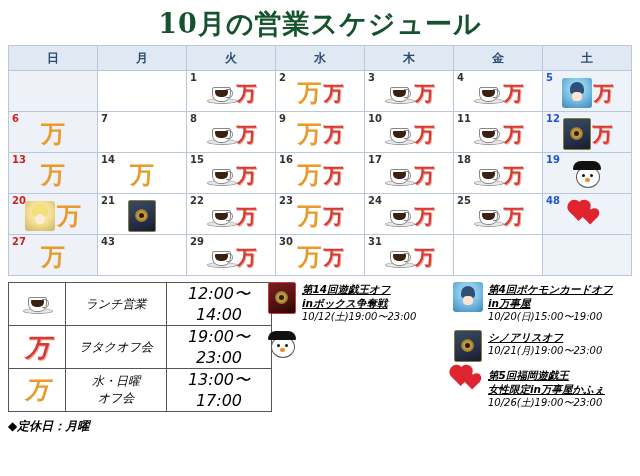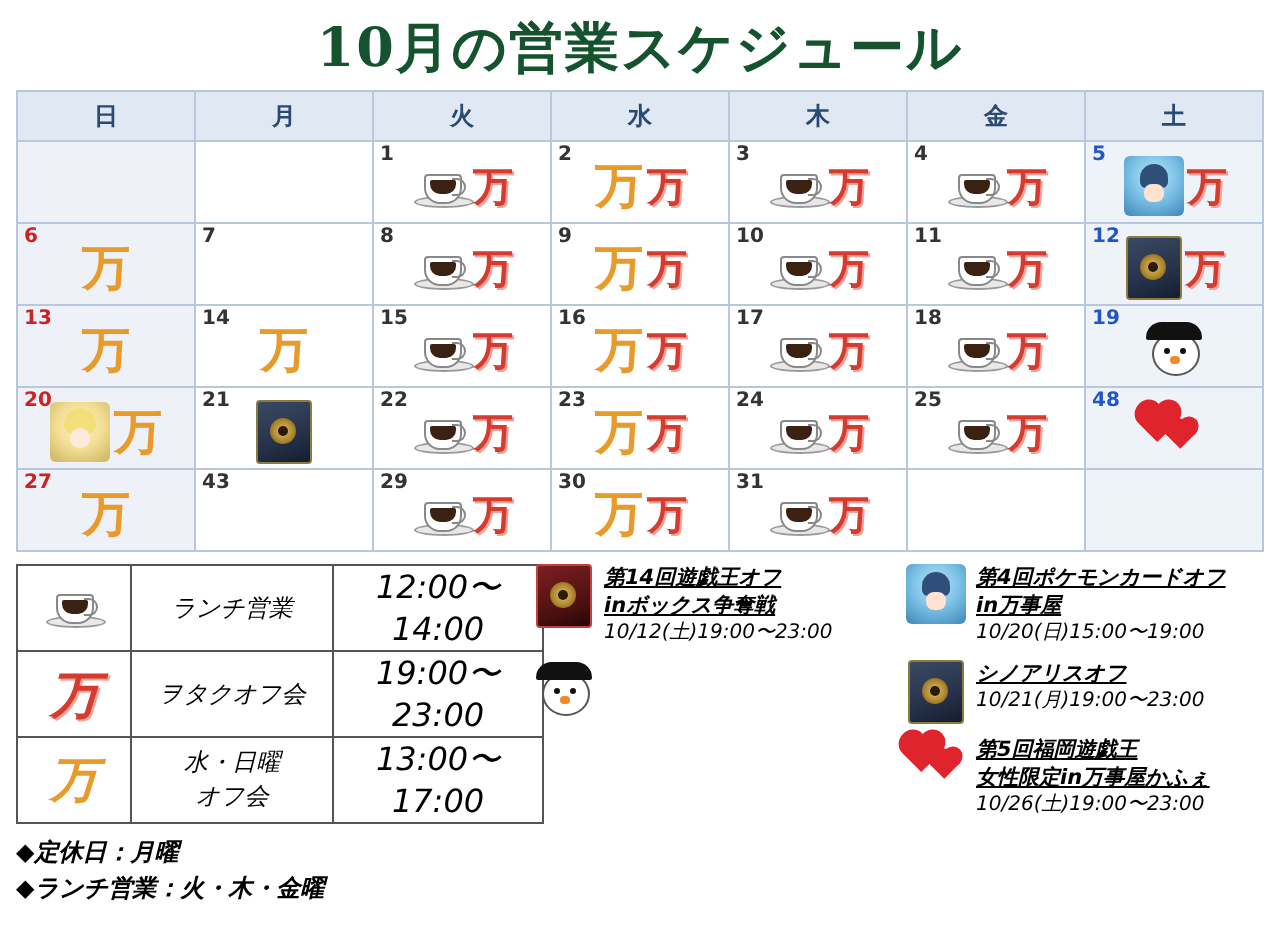--- a/index.html
+++ b/index.html
@@ -549,21 +549,20 @@
           <td class="lbl-cell">
             <div>水・日曜</div>
             <div>オフ会</div>
           </td>
           <td class="time-cell">13:00〜17:00</td>
         </tr>
       </tbody>
     </table>
     <div class="notes">
       <div>◆定休日：月曜</div>
-      <div>◆ランチ営業：火・木・金曜</div>
     </div>
   </div>
 
   <div class="events">
     <div class="events-grid">
       <div class="ev-col" id="ev-left">
           <div class="ev">
             <div class="evicon">
               <span class="ic ic-card" style="background: linear-gradient(160deg, rgb(125, 31, 31) 0%, rgb(74, 15, 15) 70%, rgb(34, 6, 6) 100%); border-color: rgb(194, 64, 64);"></span>
             </div>

